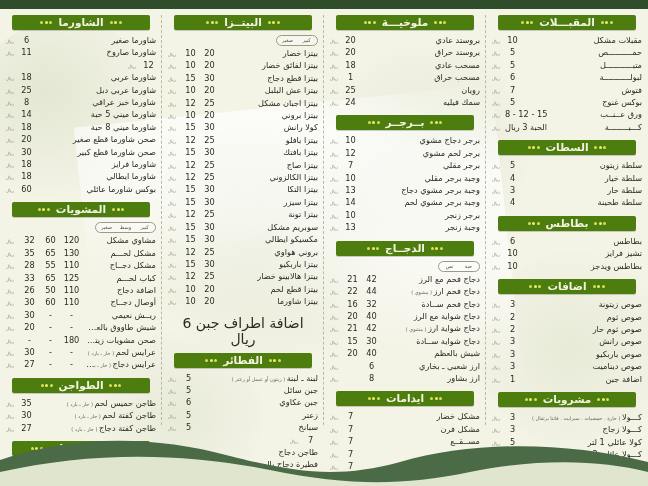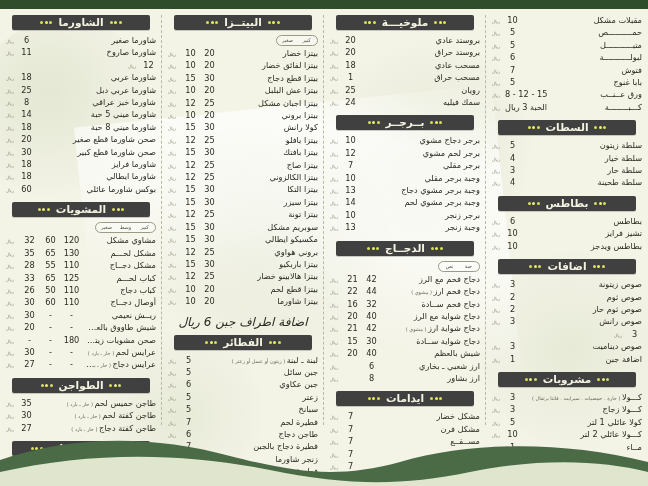--- a/index.html
+++ b/index.html
@@ -41,21 +41,21 @@
   .columns{position:absolute;left:0;top:9px;width:648px;height:420px;
     display:flex;flex-direction:row;z-index:4;}
   .col{width:162px;box-sizing:border-box;padding:0 6px;position:relative;}
   .col + .col::before{
     content:"";position:absolute;right:0;top:6px;bottom:4px;width:0;
     border-right:1px dashed #b9b9a2;
   }
 
   .sect{margin-top:6px;}
   .sect-title{
-    background:#404040;color:#f4f3e2;
+    background:#4d7c0f;color:#f4f3e2;
     height:15px;line-height:15px;
     margin:0 6px 5px 6px;
     border-radius:2px;
     display:flex;align-items:center;justify-content:center;gap:6px;
     font-size:10.5px;font-weight:bold;letter-spacing:.5px;
     box-shadow:0 1px 0 rgba(0,0,0,.18);
   }
   .dots{display:inline-flex;gap:1.5px;}
   .dots i{width:3px;height:3px;border-radius:50%;background:#d6e05a;display:block;}
   .dots i:nth-child(2){background:#eef06a;}
@@ -79,41 +79,53 @@
     white-space:nowrap;
   }
   .nm{flex:1 1 auto;text-align:right;padding-left:4px;overflow:hidden;text-overflow:ellipsis;}
   .nm .sub{font-size:5px;color:#6a6a58;}
   .pr{flex:0 0 auto;text-align:center;width:15px;font-size:8.2px;color:#2b2b22;direction:ltr;}
   .pr.w2{width:19px;}
   .pr.w3{width:21px;}
   .cur{flex:0 0 auto;width:13px;text-align:left;font-size:4.4px;color:#8a8a74;direction:rtl;}
 
   .note{
-    text-align:center;font-size:12px;color:#2b2b22;
+    text-align:center;font-size:14px;color:#2b2b22;
     margin:6px 4px 2px 4px;
-    font-style:italic;
   }
 </style>
 </head>
 <body>
 
 <div id="menu">
   <div class="wm wm1"></div>
   <div class="wm wm2"></div>
   <div class="wm wm3"></div>
   <div class="wm wm4"></div>
   <div class="wm wm5"></div>
 
   <div class="topband"></div>
   <div class="sweep"></div>
 
   <div class="columns" id="columns">
       <div class="col">
         <div class="sect">
+          <div class="sect-title">
+            <span class="dots">
+              <i></i>
+              <i></i>
+              <i></i>
+            </span>
+            <span>المقبـــلات</span>
+            <span class="dots">
+              <i></i>
+              <i></i>
+              <i></i>
+            </span>
+          </div>
           <ul class="items">
             <li>
               <span class="nm">مقبلات مشكل</span>
               <span class="pr">10</span>
               <span class="cur">ريال</span>
             </li>
             <li>
               <span class="nm">حمــــــــــص</span>
               <span class="pr">5</span>
               <span class="cur">ريال</span>
@@ -127,21 +139,21 @@
               <span class="nm">لبولـــــــــــة</span>
               <span class="pr">6</span>
               <span class="cur">ريال</span>
             </li>
             <li>
               <span class="nm">فتوش</span>
               <span class="pr">7</span>
               <span class="cur">ريال</span>
             </li>
             <li>
-              <span class="nm">بابا غنوج</span>
+              <span class="nm">بوكس غنوج</span>
               <span class="pr">5</span>
               <span class="cur">ريال</span>
             </li>
             <li>
               <span class="nm">ورق عــنــب</span>
               <span class="pr">8 - 12 - 15</span>
               <span class="cur">ريال</span>
             </li>
             <li>
               <span class="nm">كـــبــــــــة</span>
@@ -248,20 +260,21 @@
               <span class="nm">صوص ثوم حار</span>
               <span class="pr">2</span>
               <span class="cur">ريال</span>
             </li>
             <li>
               <span class="nm">صوص رانش</span>
               <span class="pr">3</span>
               <span class="cur">ريال</span>
             </li>
             <li>
+              <span class="nm">صوص باربكيو</span>
               <span class="pr">3</span>
               <span class="cur">ريال</span>
             </li>
             <li>
               <span class="nm">صوص ديناميت</span>
               <span class="pr">3</span>
               <span class="cur">ريال</span>
             </li>
             <li>
               <span class="nm">اضافة جبن</span>
@@ -738,21 +751,20 @@
               <span class="nm">زعتر</span>
               <span class="pr">5</span>
               <span class="cur">ريال</span>
             </li>
             <li>
               <span class="nm">سبانخ</span>
               <span class="pr">5</span>
               <span class="cur">ريال</span>
             </li>
             <li>
-              <span class="nm">فطيرة لحم</span>
               <span class="pr">7</span>
               <span class="cur">ريال</span>
             </li>
             <li>
               <span class="nm">طاجن دجاج</span>
               <span class="pr">6</span>
               <span class="cur">ريال</span>
             </li>
             <li>
               <span class="nm">فطيرة دجاج بالجبن</span>
@@ -903,21 +915,21 @@
               <span class="cur">ريال</span>
             </li>
             <li>
               <span class="nm">كباب لحـــم</span>
               <span class="pr w3">125</span>
               <span class="pr w3">65</span>
               <span class="pr w3">33</span>
               <span class="cur">ريال</span>
             </li>
             <li>
-              <span class="nm">كباب دجاج</span>
+              <span class="nm">اضافة دجاج</span>
               <span class="pr w3">110</span>
               <span class="pr w3">50</span>
               <span class="pr w3">26</span>
               <span class="cur">ريال</span>
             </li>
             <li>
               <span class="nm">أوصال دجــاج</span>
               <span class="pr w3">110</span>
               <span class="pr w3">60</span>
               <span class="pr w3">30</span>

